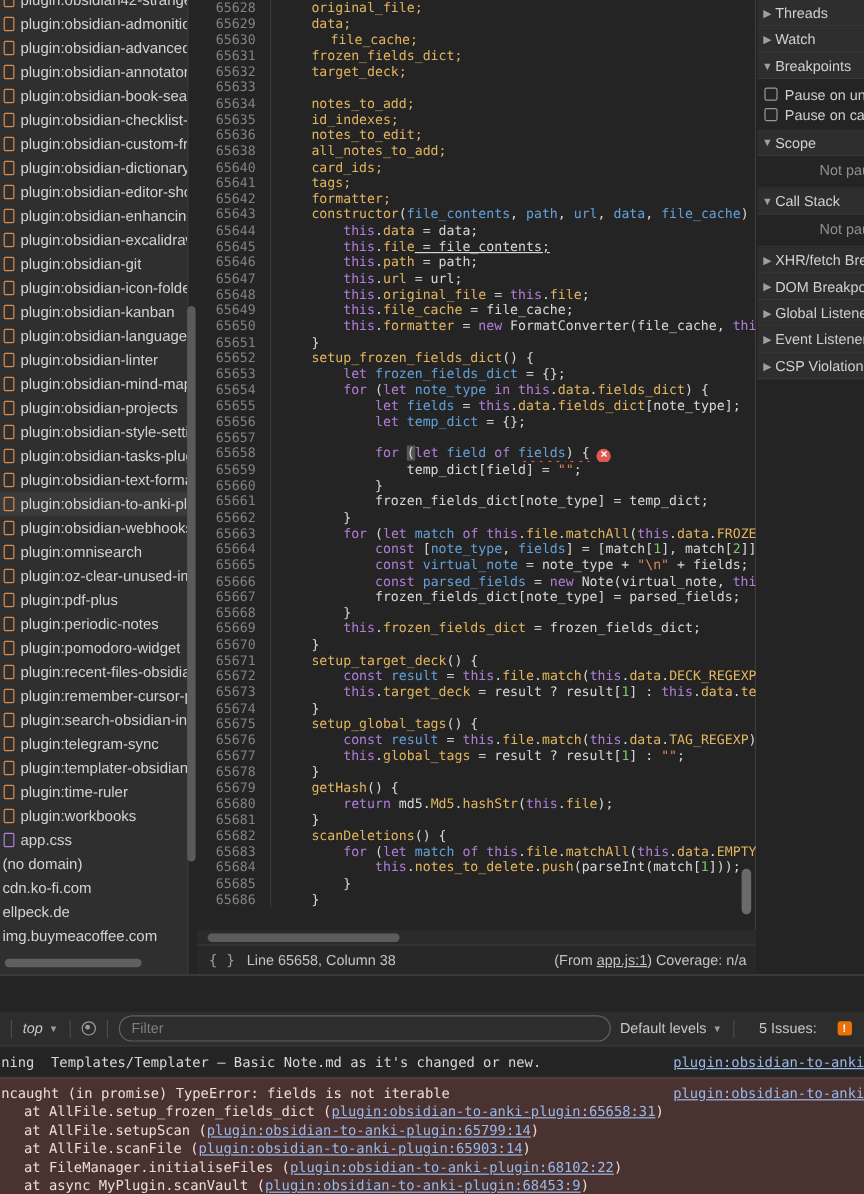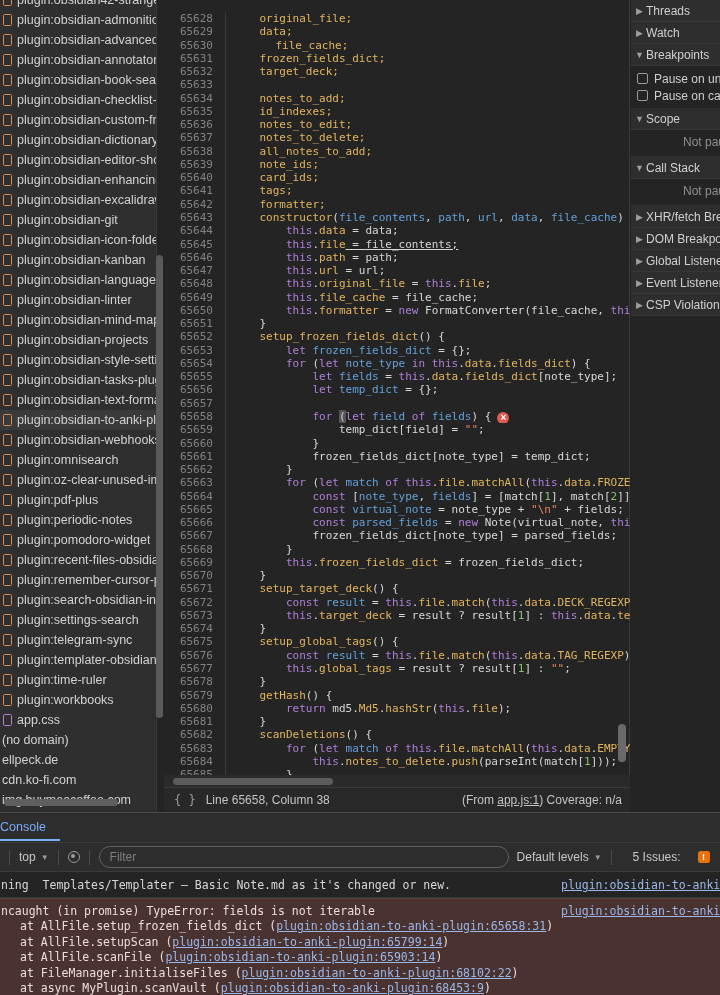--- a/index.html
+++ b/index.html
@@ -24,21 +24,21 @@
   .nav-row.domain{padding-left:2px;}
   .nav-hscroll{position:absolute;left:4px;bottom:6px;width:114px;height:7px;border-radius:4px;
                background:#5f5f5f;}
   .nav-vscroll{position:absolute;left:155px;top:0;width:9px;height:788px;}
   .nav-vscroll .thumb{position:absolute;left:1px;top:255px;width:7px;height:463px;border-radius:4px;
                background:#5a5a5a;}
 
   
   .editor{position:absolute;left:164px;top:0;width:466px;height:812px;background:#242424;
           border-right:1px solid #3a3a3a;box-sizing:border-box;}
-  .code-lines{position:absolute;left:0;top:12px;width:466px;height:775px;overflow:hidden;
+  .code-lines{position:absolute;left:0;top:0;width:466px;height:775px;overflow:hidden;
               font-family:"DejaVu Sans Mono",monospace;font-size:11px;line-height:13.28px;}
   .code-line{height:13.28px;display:flex;white-space:pre;}
   .gutter{flex:0 0 62px;text-align:right;padding-right:12px;color:#828282;
           border-right:1px solid #3a3a3a;box-sizing:border-box;}
   .ct{padding-left:7px;white-space:pre;overflow:hidden;flex:1;}
   .brk{background:#555555;border-radius:1px;}
   .wavy{text-decoration:underline;text-decoration-style:wavy;text-decoration-color:#e84e4e;
         text-underline-offset:2px;text-decoration-thickness:1px;}
   .err-icon{display:inline-block;width:12px;height:12px;line-height:12px;border-radius:50%;
             background:#e0584f;color:#fff;text-align:center;font-size:10px;font-weight:bold;
@@ -70,21 +70,21 @@
   .console{position:absolute;left:0;top:812px;width:720px;height:183px;background:#242424;
            border-top:1px solid #4a4a4a;box-sizing:border-box;overflow:hidden;}
   .console-tabbar{position:absolute;left:0;top:0;width:720px;height:30px;background:#2d2d2d;
                   border-bottom:1px solid #3a3a3a;box-sizing:border-box;}
   .console-tab{position:absolute;left:-14px;top:0;height:28px;line-height:28px;padding:0 14px;
                color:#7cacf8;font-size:12.5px;border-bottom:2px solid #7cacf8;box-sizing:border-box;}
   .console-toolbar{position:absolute;left:0;top:30px;width:720px;height:29px;background:#2d2d2d;
                    border-bottom:1px solid #3a3a3a;box-sizing:border-box;display:flex;align-items:center;
                    color:#c7c7c7;font-size:12px;}
   .tsep{width:1px;height:15px;background:#4a4a4a;margin:0 9px;flex:0 0 auto;}
-  .ctx-sel{display:flex;align-items:center;gap:5px;white-space:nowrap;cursor:pointer;}
+  .ctx-sel{display:flex;align-items:center;gap:5px;white-space:nowrap;cursor:pointer;font-style:italic;}
   .caret{font-size:8px;color:#9a9a9a;}
   .eye-icon{width:12px;height:12px;border:1.4px solid #9a9a9a;border-radius:50%;position:relative;
             box-sizing:border-box;cursor:pointer;flex:0 0 auto;}
   .eye-icon::after{content:"";position:absolute;left:2.4px;top:2.4px;width:4px;height:4px;border-radius:50%;
             background:#9a9a9a;}
   .filter-input{flex:0 0 auto;width:388px;height:20px;background:transparent;border:1px solid #616161;
             border-radius:11px;color:#ddd;font-size:12px;padding:0 10px;outline:none;margin-right:8px;
             font-family:"Liberation Sans",sans-serif;}
   .filter-input::placeholder{color:#7f7f7f;}
   .levels{display:flex;align-items:center;gap:5px;white-space:nowrap;cursor:pointer;}
@@ -235,24 +235,20 @@
           <div class="nav-row">
             <span class="file-icon"></span>
             <span class="nav-label">plugin:remember-cursor-pc</span>
           </div>
           <div class="nav-row">
             <span class="file-icon"></span>
             <span class="nav-label">plugin:search-obsidian-in-g</span>
           </div>
           <div class="nav-row">
             <span class="file-icon"></span>
-            <span class="nav-label">plugin:settings-search</span>
-          </div>
-          <div class="nav-row">
-            <span class="file-icon"></span>
             <span class="nav-label">plugin:telegram-sync</span>
           </div>
           <div class="nav-row">
             <span class="file-icon"></span>
             <span class="nav-label">plugin:templater-obsidian</span>
           </div>
           <div class="nav-row">
             <span class="file-icon"></span>
             <span class="nav-label">plugin:time-ruler</span>
           </div>
@@ -261,24 +257,24 @@
             <span class="nav-label">plugin:workbooks</span>
           </div>
           <div class="nav-row">
             <span class="file-icon css"></span>
             <span class="nav-label">app.css</span>
           </div>
           <div class="nav-row domain">
             <span class="nav-label">(no domain)</span>
           </div>
           <div class="nav-row domain">
+            <span class="nav-label">cdn.ko-fi.com</span>
+          </div>
+          <div class="nav-row domain">
             <span class="nav-label">ellpeck.de</span>
-          </div>
-          <div class="nav-row domain">
-            <span class="nav-label">cdn.ko-fi.com</span>
           </div>
           <div class="nav-row domain">
             <span class="nav-label">img.buymeacoffee.com</span>
           </div>
         </div>
       <div class="nav-hscroll"></div>
     </div>
     <div class="nav-vscroll">
       <div class="thumb"></div>
     </div>
@@ -287,23 +283,21 @@
       <div class="code-lines" id="code-lines">
           <div class="code-line"><span class="gutter">65628</span><span class="ct"><span style="color: rgb(215, 215, 215);">    </span><span style="color: rgb(226, 181, 95);">original_file;</span></span></div>
           <div class="code-line"><span class="gutter">65629</span><span class="ct"><span style="color: rgb(215, 215, 215);">    </span><span style="color: rgb(226, 181, 95);">data;</span></span></div>
           <div class="code-line"><span class="gutter">65630</span><span class="ct"><span style="color: rgb(215, 215, 215);">    </span><span style="color: rgb(226, 181, 95); margin-left: 16px;">file_cache;</span></span></div>
           <div class="code-line"><span class="gutter">65631</span><span class="ct"><span style="color: rgb(215, 215, 215);">    </span><span style="color: rgb(226, 181, 95);">frozen_fields_dict;</span></span></div>
           <div class="code-line"><span class="gutter">65632</span><span class="ct"><span style="color: rgb(215, 215, 215);">    </span><span style="color: rgb(226, 181, 95);">target_deck;</span></span></div>
           <div class="code-line"><span class="gutter">65633</span></div>
           <div class="code-line"><span class="gutter">65634</span><span class="ct"><span style="color: rgb(215, 215, 215);">    </span><span style="color: rgb(226, 181, 95);">notes_to_add;</span></span></div>
           <div class="code-line"><span class="gutter">65635</span><span class="ct"><span style="color: rgb(215, 215, 215);">    </span><span style="color: rgb(226, 181, 95);">id_indexes;</span></span></div>
           <div class="code-line"><span class="gutter">65636</span><span class="ct"><span style="color: rgb(215, 215, 215);">    </span><span style="color: rgb(226, 181, 95);">notes_to_edit;</span></span></div>
-          <div class="code-line"><span class="gutter">65637</span><span class="ct"><span style="color: rgb(215, 215, 215);">    </span><span style="color: rgb(226, 181, 95);">notes_to_delete;</span></span></div>
           <div class="code-line"><span class="gutter">65638</span><span class="ct"><span style="color: rgb(215, 215, 215);">    </span><span style="color: rgb(226, 181, 95);">all_notes_to_add;</span></span></div>
-          <div class="code-line"><span class="gutter">65639</span><span class="ct"><span style="color: rgb(215, 215, 215);">    </span><span style="color: rgb(226, 181, 95);">note_ids;</span></span></div>
           <div class="code-line"><span class="gutter">65640</span><span class="ct"><span style="color: rgb(215, 215, 215);">    </span><span style="color: rgb(226, 181, 95);">card_ids;</span></span></div>
           <div class="code-line"><span class="gutter">65641</span><span class="ct"><span style="color: rgb(215, 215, 215);">    </span><span style="color: rgb(226, 181, 95);">tags;</span></span></div>
           <div class="code-line"><span class="gutter">65642</span><span class="ct"><span style="color: rgb(215, 215, 215);">    </span><span style="color: rgb(226, 181, 95);">formatter;</span></span></div>
           <div class="code-line"><span class="gutter">65643</span><span class="ct"><span style="color: rgb(215, 215, 215);">    </span><span style="color: rgb(226, 181, 95);">constructor</span><span style="color: rgb(215, 215, 215);">(</span><span style="color: rgb(100, 160, 215);">file_contents</span><span style="color: rgb(215, 215, 215);">, </span><span style="color: rgb(100, 160, 215);">path</span><span style="color: rgb(215, 215, 215);">, </span><span style="color: rgb(100, 160, 215);">url</span><span style="color: rgb(215, 215, 215);">, </span><span style="color: rgb(100, 160, 215);">data</span><span style="color: rgb(215, 215, 215);">, </span><span style="color: rgb(100, 160, 215);">file_cache</span><span style="color: rgb(215, 215, 215);">) {</span></span></div>
           <div class="code-line"><span class="gutter">65644</span><span class="ct"><span style="color: rgb(215, 215, 215);">        </span><span style="color: rgb(176, 127, 216);">this</span><span style="color: rgb(215, 215, 215);">.</span><span style="color: rgb(226, 181, 95);">data</span><span style="color: rgb(215, 215, 215);"> = data;</span></span></div>
           <div class="code-line"><span class="gutter">65645</span><span class="ct"><span style="color: rgb(215, 215, 215);">        </span><span style="color: rgb(176, 127, 216);">this</span><span style="color: rgb(215, 215, 215);">.</span><span style="color: rgb(226, 181, 95);">file</span><span style="color: rgb(215, 215, 215); text-decoration: underline;"> = file_contents;</span></span></div>
           <div class="code-line"><span class="gutter">65646</span><span class="ct"><span style="color: rgb(215, 215, 215);">        </span><span style="color: rgb(176, 127, 216);">this</span><span style="color: rgb(215, 215, 215);">.</span><span style="color: rgb(226, 181, 95);">path</span><span style="color: rgb(215, 215, 215);"> = path;</span></span></div>
           <div class="code-line"><span class="gutter">65647</span><span class="ct"><span style="color: rgb(215, 215, 215);">        </span><span style="color: rgb(176, 127, 216);">this</span><span style="color: rgb(215, 215, 215);">.</span><span style="color: rgb(226, 181, 95);">url</span><span style="color: rgb(215, 215, 215);"> = url;</span></span></div>
           <div class="code-line"><span class="gutter">65648</span><span class="ct"><span style="color: rgb(215, 215, 215);">        </span><span style="color: rgb(176, 127, 216);">this</span><span style="color: rgb(215, 215, 215);">.</span><span style="color: rgb(226, 181, 95);">original_file</span><span style="color: rgb(215, 215, 215);"> = </span><span style="color: rgb(176, 127, 216);">this</span><span style="color: rgb(215, 215, 215);">.</span><span style="color: rgb(226, 181, 95);">file</span><span style="color: rgb(215, 215, 215);">;</span></span></div>
           <div class="code-line"><span class="gutter">65649</span><span class="ct"><span style="color: rgb(215, 215, 215);">        </span><span style="color: rgb(176, 127, 216);">this</span><span style="color: rgb(215, 215, 215);">.</span><span style="color: rgb(226, 181, 95);">file_cache</span><span style="color: rgb(215, 215, 215);"> = file_cache;</span></span></div>
@@ -412,23 +406,20 @@
           <span>Event Listener Breakpoints</span>
         </div>
         <div class="dbg-h">
           <span class="dbg-arrow">▶</span>
           <span>CSP Violation Breakpoints</span>
         </div>
       </div>
   </div>
 
   <div class="console">
-    <div class="console-tabbar">
-      <div class="console-tab">Console</div>
-    </div>
     <div class="console-toolbar">
       <span class="tsep"></span>
       <span class="ctx-sel">
         <span>top</span>
         <span class="caret">▼</span>
       </span>
       <span class="tsep"></span>
       <span class="eye-icon"></span>
       <span class="tsep"></span>
       <input class="filter-input" type="text" placeholder="Filter" style="">

